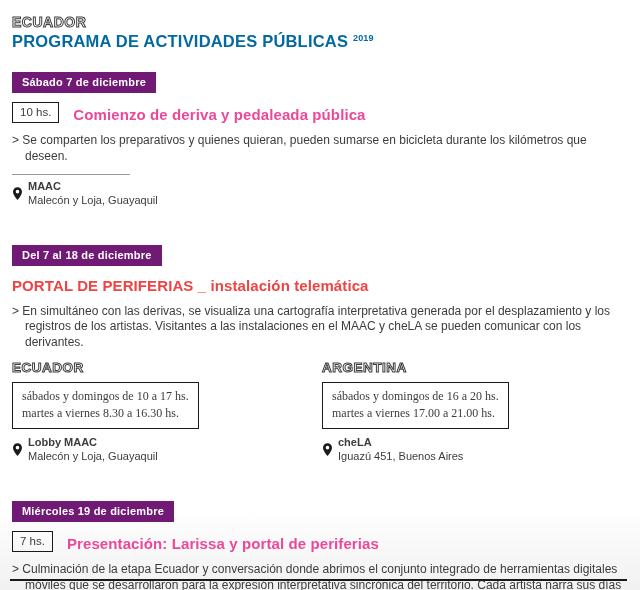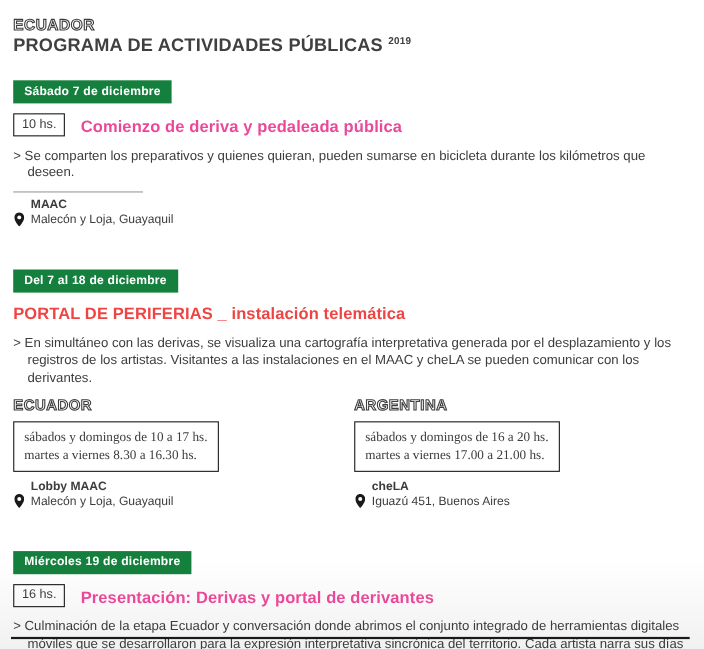--- a/index.html
+++ b/index.html
@@ -12,28 +12,28 @@
     overflow: hidden;
   }
   .page { padding: 14px 12px 0 12px; }
 
   
   .h-country {
     font-size: 14px; font-weight: bold; letter-spacing: 0.5px;
     color: #ffffff; -webkit-text-stroke: 1px #3c3c3c;
   }
   .h-title {
-    font-size: 16.5px; font-weight: bold; color: #404040; margin-top: 2px;
+    font-size: 16.5px; font-weight: bold; color: #0369a1; margin-top: 2px;
     letter-spacing: 0.2px;
   }
   .h-title sup { font-size: 9px; font-weight: bold; vertical-align: super; }
 
   
   .badge {
-    display: inline-block; background: #15803d; color: #ffffff;
+    display: inline-block; background: #701a75; color: #ffffff;
     font-size: 11px; font-weight: bold; padding: 4px 10px 5px 10px;
     letter-spacing: 0.2px;
   }
   .badge-1 { margin-top: 21px; }
   .badge-2 { margin-top: 39px; }
   .badge-3 { margin-top: 39px; }
 
   
   .time-row { display: flex; align-items: flex-end; margin-top: 9px; }
   .time-box {
@@ -45,21 +45,21 @@
 
   
   .desc {
     font-size: 12px; line-height: 1.32; margin-top: 10px;
     padding-left: 13px; text-indent: -13px; max-width: 617px; color: #3c3c3c;
   }
 
   
   .loc { margin-top: 9px; }
   .loc-divider { width: 118px; border-top: 1px solid #9a9a9a; margin-bottom: 5px; }
-  .loc-row { display: flex; align-items: flex-end; }
+  .loc-row { display: flex; align-items: center; }
   .pin { flex: 0 0 auto; margin: 1px 6px 0 1px; }
   .loc-name { font-size: 11px; font-weight: bold; color: #3c3c3c; }
   .loc-addr { font-size: 11px; color: #3c3c3c; margin-top: 2px; }
 
   
   .cols { display: flex; margin-top: 9px; }
   .col-left { flex: 0 0 310px; }
   .col-right { flex: 1; }
   .col-heading {
     font-size: 13.5px; font-weight: bold; letter-spacing: 0.5px;
@@ -159,22 +159,22 @@
             </div>
           </div>
         </div>
       </div>
     </div>
   </div>
 
   <div>
     <div class="badge badge-3">Miércoles 19 de diciembre</div>
     <div class="time-row">
-      <div class="time-box">16 hs.</div>
-      <div class="event-title">Presentación: Derivas y portal de derivantes</div>
+      <div class="time-box">7 hs.</div>
+      <div class="event-title">Presentación: Larissa y portal de periferias</div>
     </div>
     <div class="desc">&gt; Culminación de la etapa Ecuador y conversación donde abrimos el conjunto integrado de herramientas digitales móviles que se desarrollaron para la expresión interpretativa sincrónica del territorio. Cada artista narra sus días de observación, registro y acción en el desplazamiento atravesando la cuenca del Río Guayas. Invitada: Larissa Marangoni.</div>
     
   </div>
 
 </div>
 
 <div class="bottom-rule"></div>
 
 </body></html>

